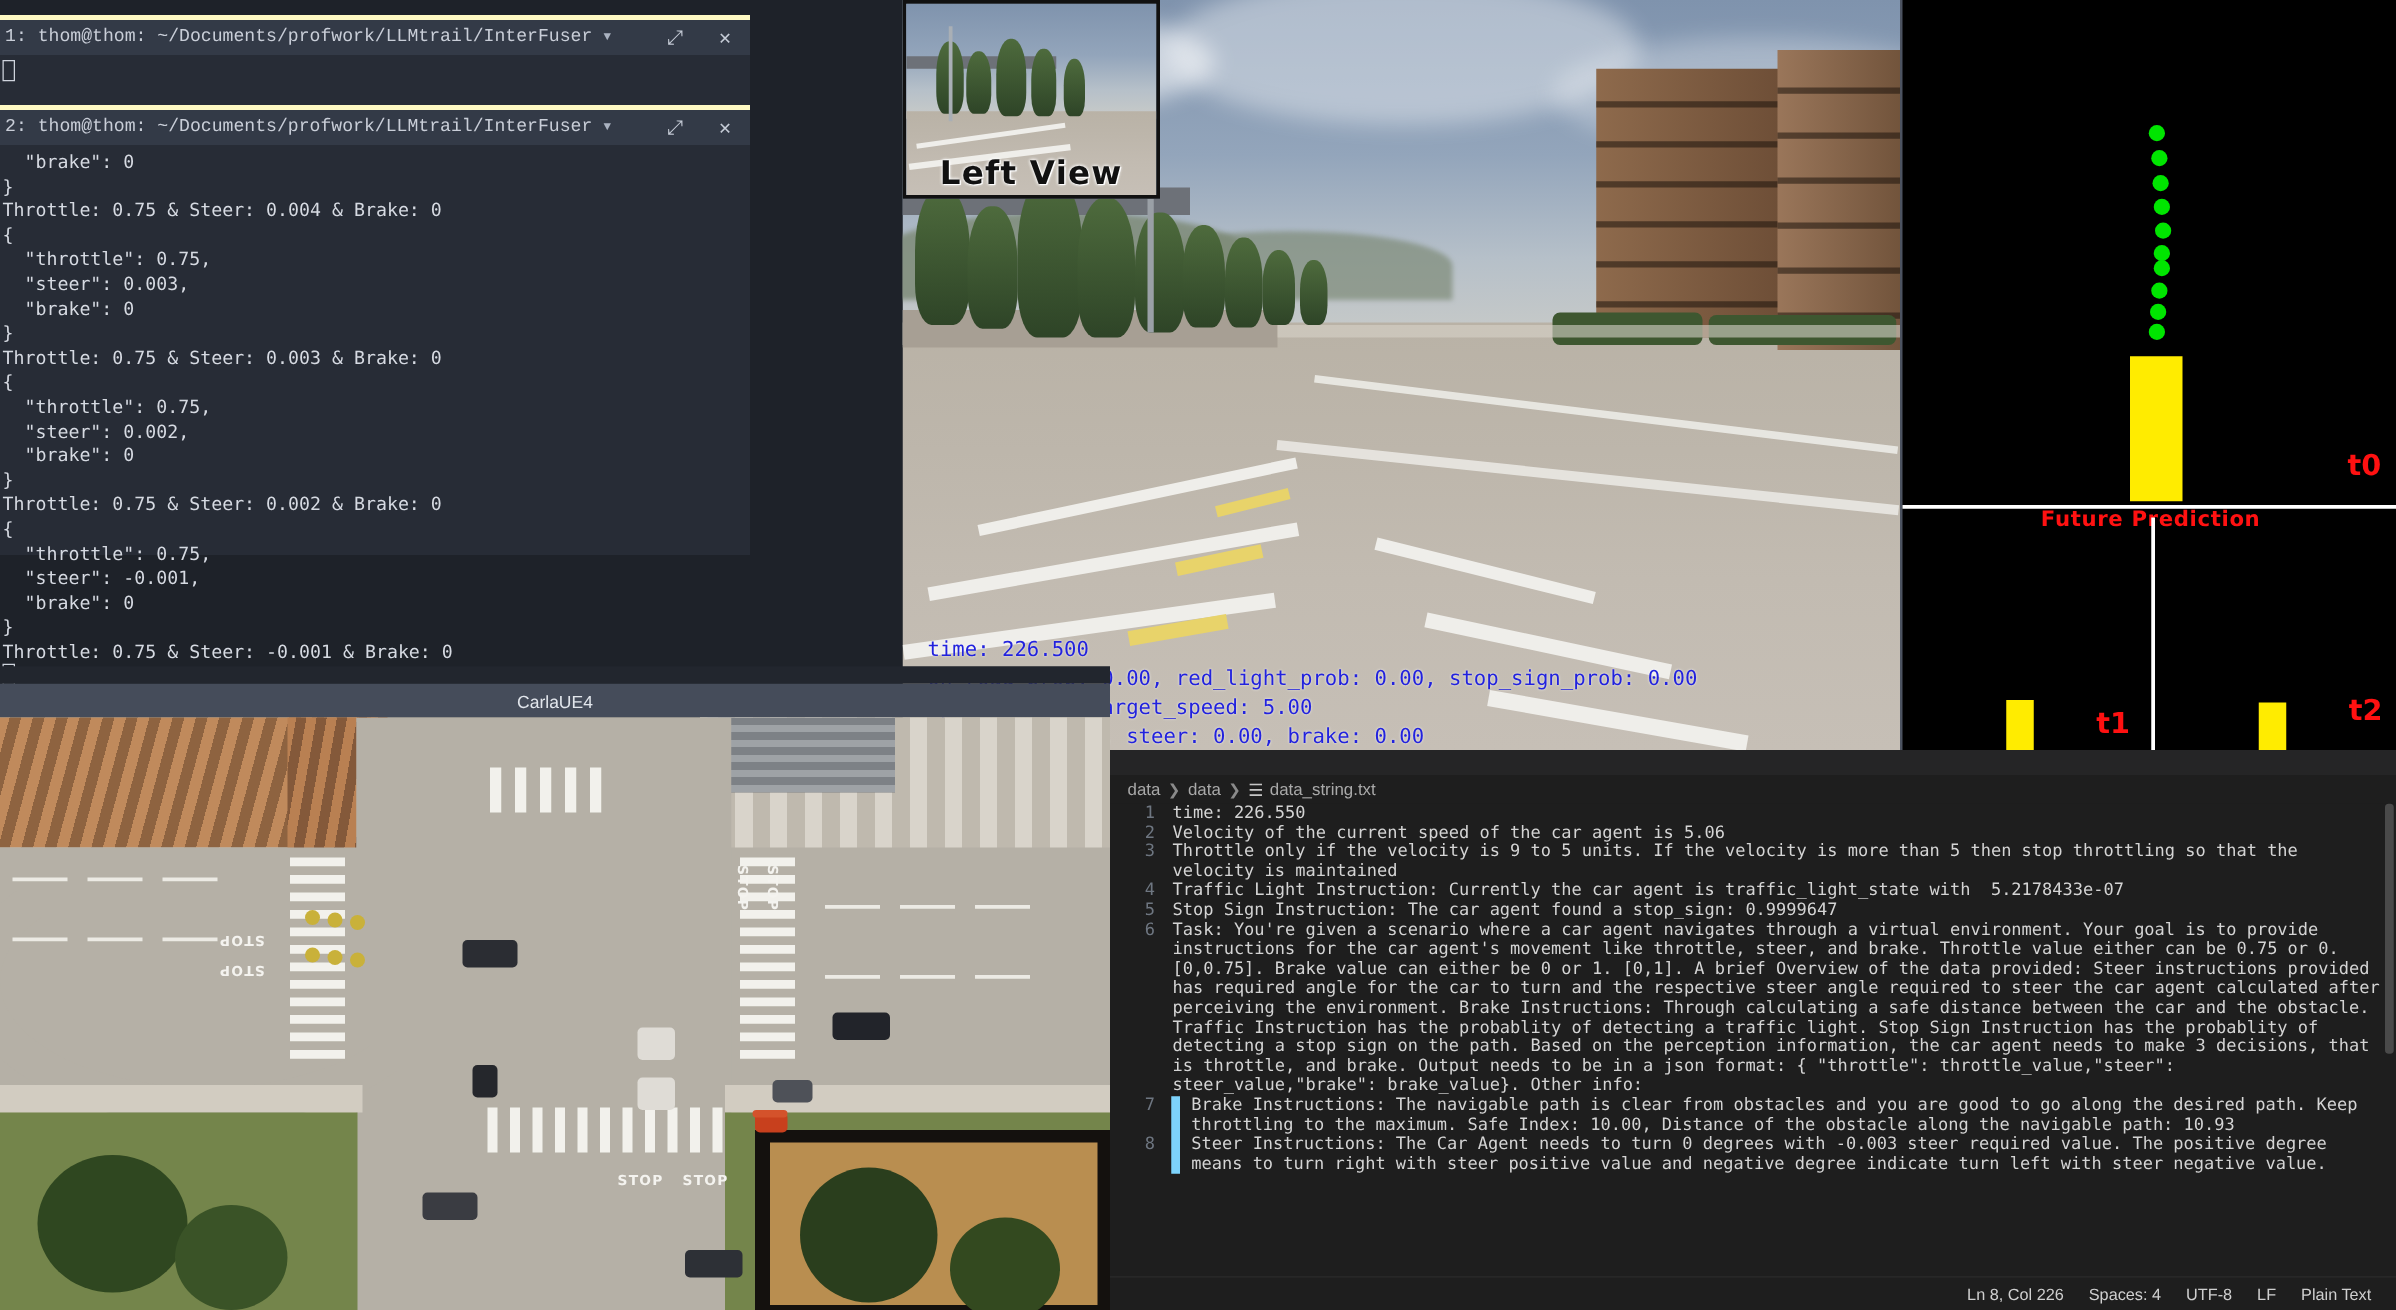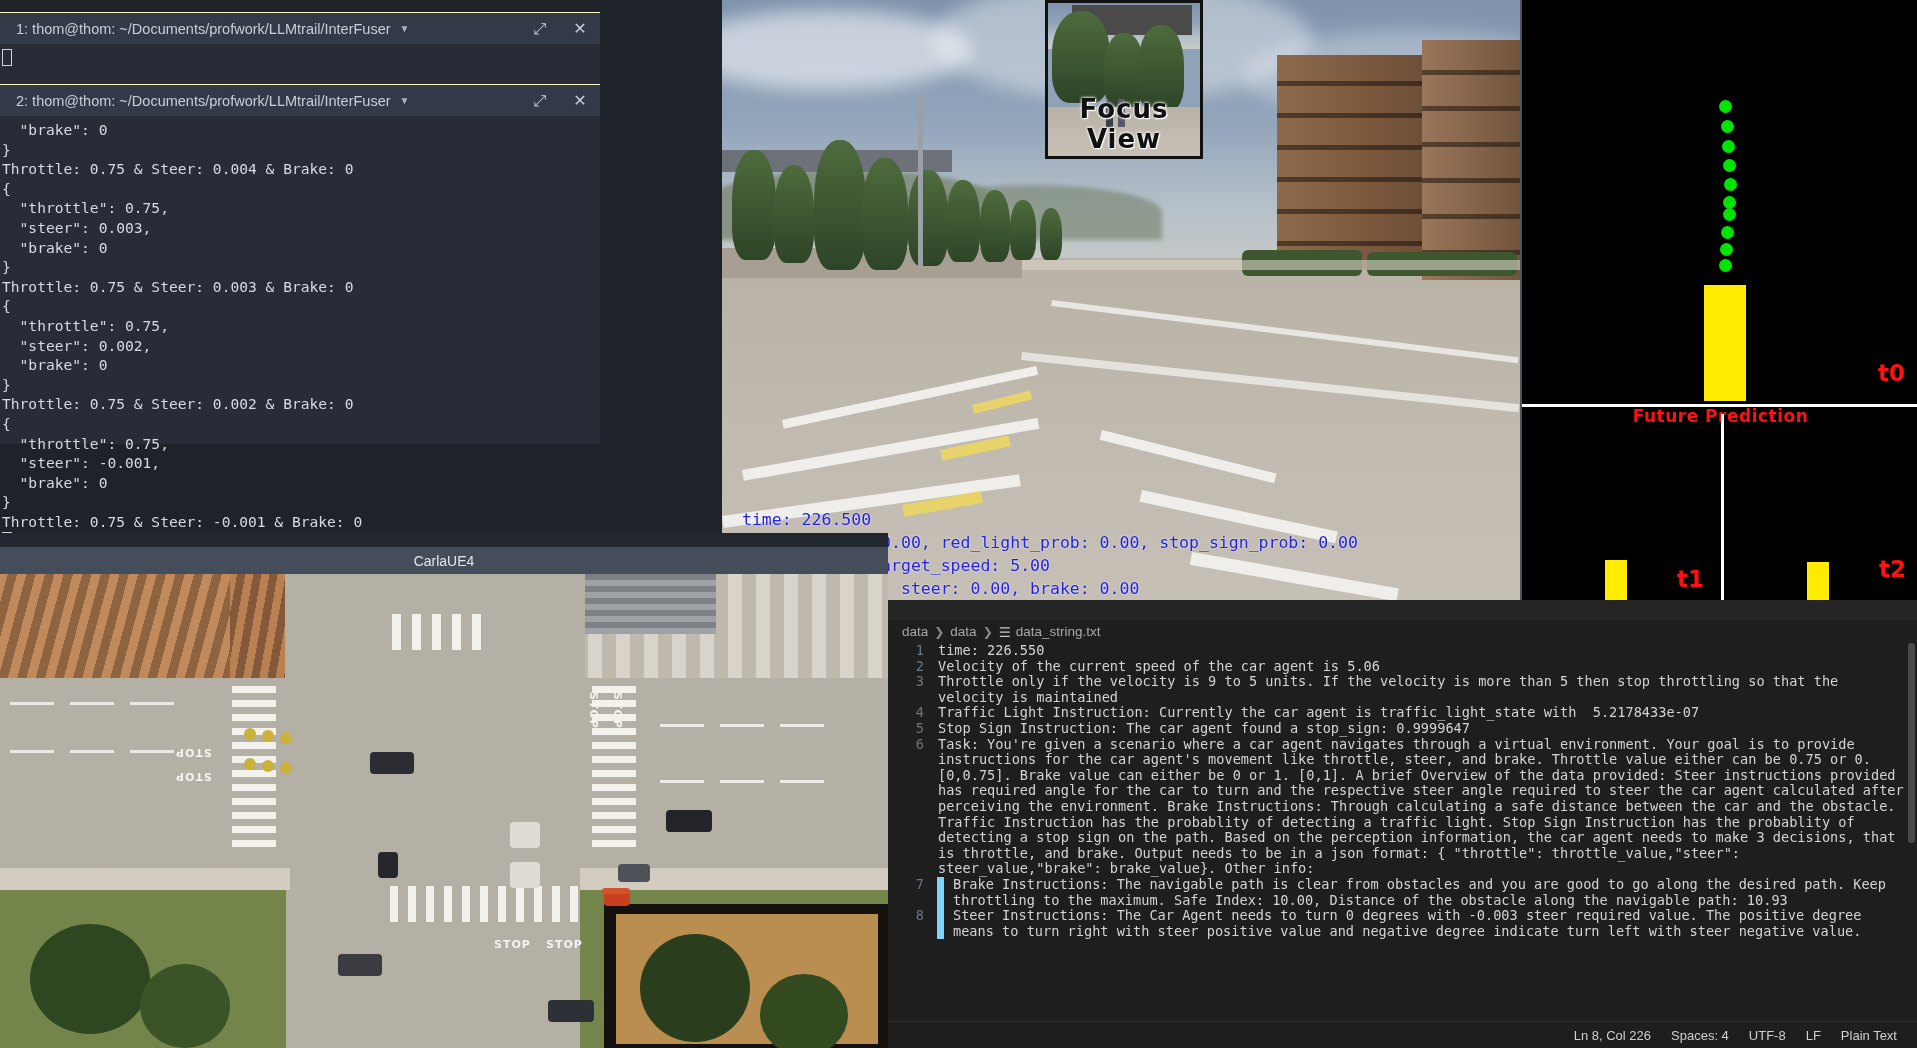--- a/index.html
+++ b/index.html
@@ -51,22 +51,22 @@
   .egobox{position:absolute;background:#ffec00;}
   .tlabel{position:absolute;color:#ff1111;font-family:"DejaVu Sans",sans-serif;
           font-weight:bold;font-size:23px;}
   #future-title{position:absolute;left:0;top:2px;width:100%;text-align:center;
       color:#ff1111;font-family:"DejaVu Sans",sans-serif;font-weight:bold;font-size:17px;
       letter-spacing:.5px;}
 
   
   .term{position:absolute;background:#272c36;}
   .term-title{height:32px;background:#333a47;display:flex;align-items:center;
-      color:#c9ced8;font-size:14.5px;padding-left:16px;box-sizing:border-box;
-      border-top:1px solid #fef9c3;}
+      color:#c9ced8;font-size:14.5px;padding-left:4px;box-sizing:border-box;
+      border-top:4px solid #fef9c3;font-family:Liberation Mono, monospace;}
   .term-title .tpath{white-space:nowrap;}
   .term-title .caret{margin-left:9px;font-size:10px;color:#aab2c0;}
   .term-title .spacer{flex:1;}
   .twbtn{width:40px;text-align:center;color:#c5cbd6;font-size:16px;cursor:default;}
   .term-body{font-family:"DejaVu Sans Mono",monospace;font-size:14.6px;line-height:19.6px;
       color:#d6dae2;white-space:pre;padding:4px 0 0 2px;overflow:hidden;}
   .cursorblk{display:inline-block;width:8px;height:15px;border:1px solid #cfd4dd;
       vertical-align:-3px;}
 
   #term1{left:0;top:12px;width:600px;height:72px;}
@@ -175,32 +175,35 @@
     <div class="lane" style="left:20px;top:470px;width:300px;height:11px;transform:rotate(-10deg);"></div>
     <div class="lane" style="left:0px;top:516px;width:300px;height:12px;transform:rotate(-8deg);"></div>
     <div class="lane" style="left:380px;top:430px;width:180px;height:10px;transform:rotate(14deg);"></div>
     <div class="lane" style="left:420px;top:490px;width:200px;height:12px;transform:rotate(12deg);"></div>
     <div class="lane" style="left:470px;top:552px;width:210px;height:13px;transform:rotate(10deg);"></div>
     <div class="lane" style="left:250px;top:405px;width:60px;height:9px;background:#e8d36a;transform:rotate(-14deg);"></div>
     <div class="lane" style="left:218px;top:450px;width:70px;height:11px;background:#e8d36a;transform:rotate(-12deg);"></div>
     <div class="lane" style="left:180px;top:505px;width:80px;height:12px;background:#e8d36a;transform:rotate(-10deg);"></div>
   </div>
 
-
-  <div class="cam-inset cam-focus">
-    <div class="sky" style="height:30%"></div>
-    <div style="position:absolute;left:24px;top:2px;width:120px;height:30px;background:#4a4b49;"></div>
-    <div class="tree" style="left:4px;top:8px;width:58px;height:92px;"></div>
-    <div class="tree" style="left:56px;top:30px;width:40px;height:74px;"></div>
-    <div class="tree" style="left:90px;top:22px;width:46px;height:86px;"></div>
-    <div class="road" style="top:68%;height:32%"></div>
-    <div style="position:absolute;left:58px;top:98px;width:7px;height:26px;background:#3b3d45;"></div>
-    <div style="position:absolute;left:70px;top:96px;width:7px;height:28px;background:#55596a;"></div>
-    <div class="ilabel">Focus View</div>
-  </div>
+  <div class="cam-inset cam-left">
+    <div class="sky" style="height:60%"></div>
+    <div class="road" style="top:56%;height:44%"></div>
+    <div style="position:absolute;left:0;top:42px;width:120px;height:10px;background:#6d7178;"></div>
+    <div class="tree" style="left:24px;top:30px;width:22px;height:58px;"></div>
+    <div class="tree" style="left:48px;top:38px;width:20px;height:50px;"></div>
+    <div class="tree" style="left:72px;top:28px;width:24px;height:62px;"></div>
+    <div class="tree" style="left:100px;top:36px;width:20px;height:54px;"></div>
+    <div class="tree" style="left:126px;top:44px;width:17px;height:46px;"></div>
+    <div style="position:absolute;left:34px;top:18px;width:3px;height:76px;background:#a9afb5;"></div>
+    <div class="lane" style="left:8px;top:112px;width:120px;height:4px;transform:rotate(-8deg);"></div>
+    <div class="lane" style="left:2px;top:128px;width:130px;height:5px;transform:rotate(-7deg);"></div>
+    <div class="ilabel">Left  View</div>
+  </div>
+
 
 
   <div id="telemetry">time: 226.500
 on_road_prob: 0.00, red_light_prob: 0.00, stop_sign_prob: 0.00
 speed: 4.95, target_speed: 5.00
 throttle: 0.75, steer: 0.00, brake: 0.00</div>
 </div>
 
 <div id="predict-panel">
   <div id="pred-t0">

